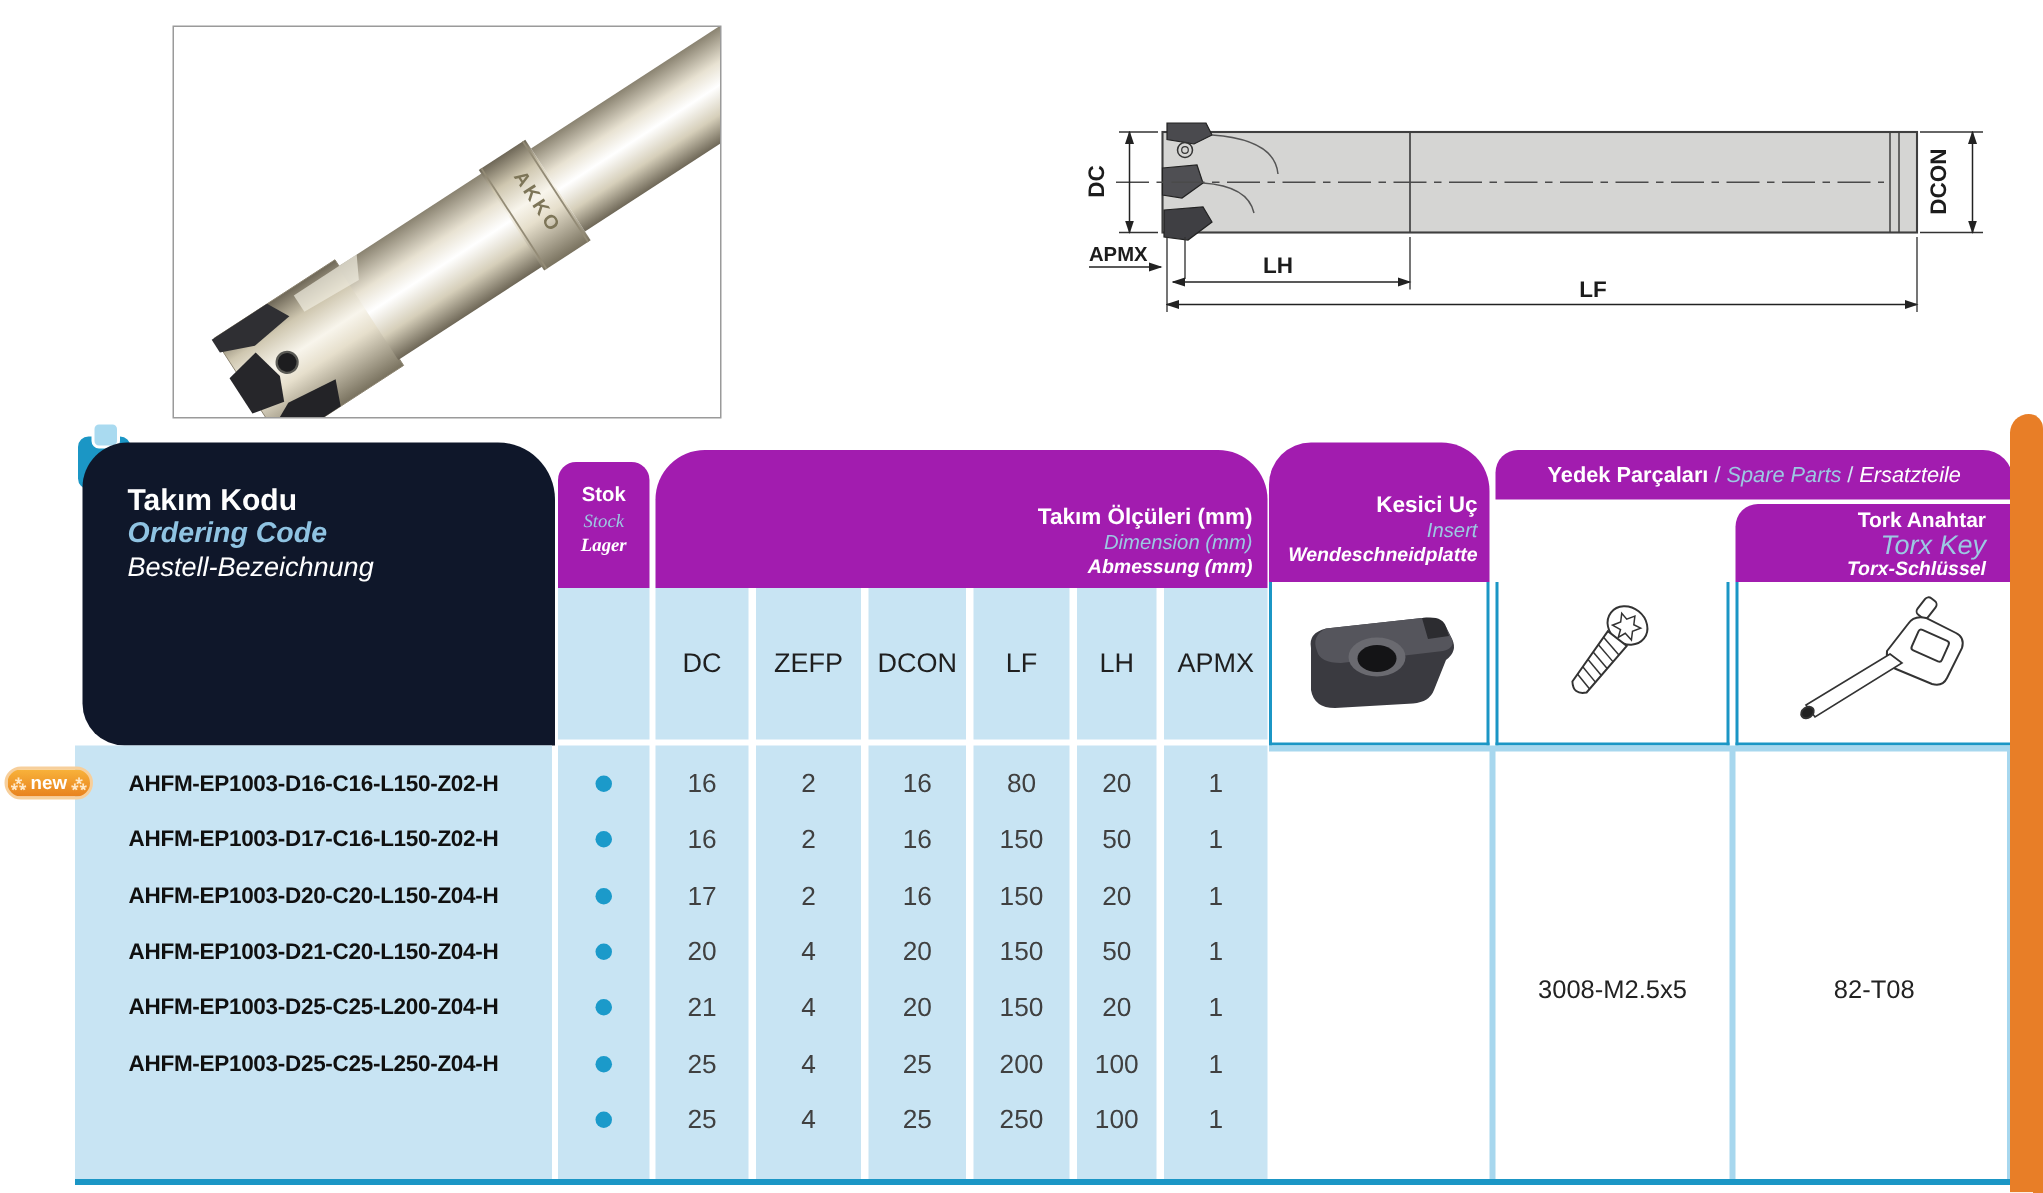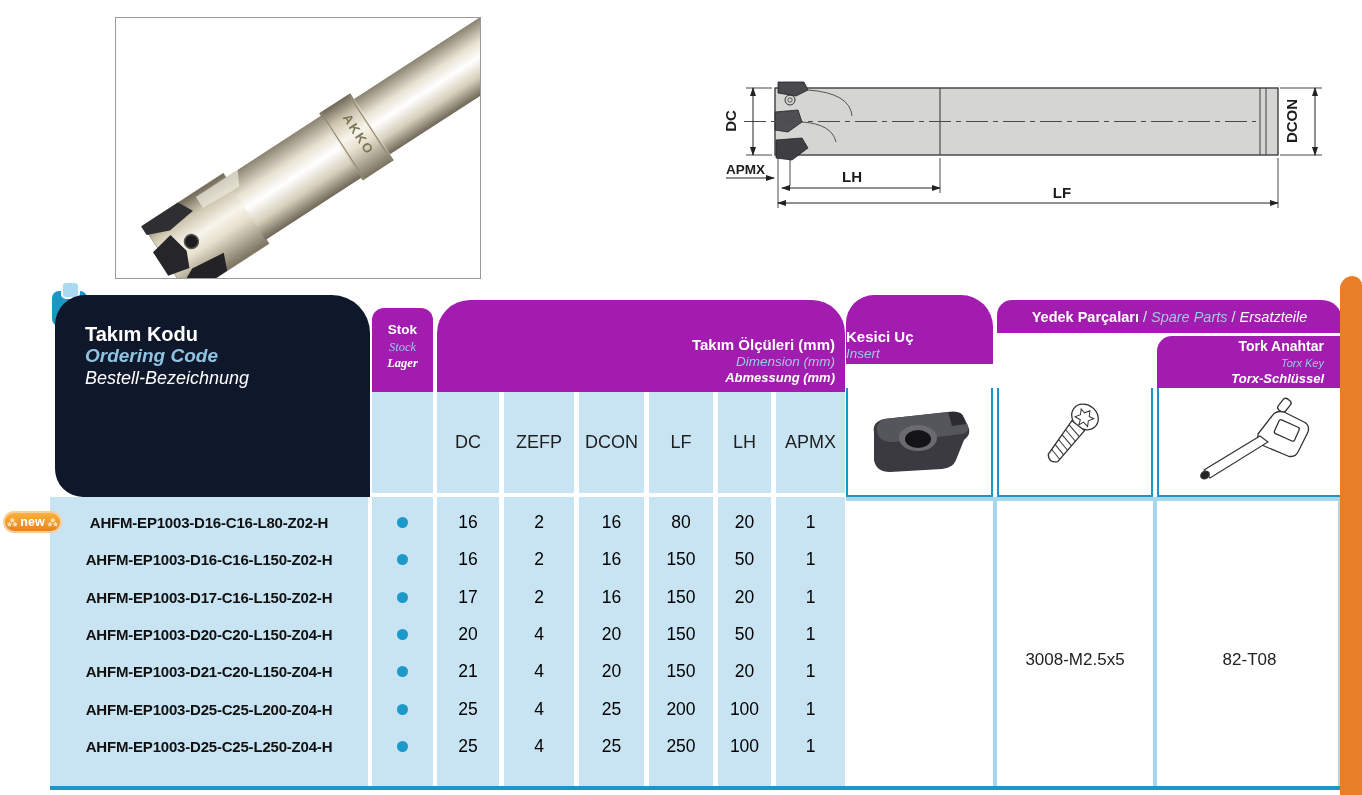--- a/index.html
+++ b/index.html
@@ -22,22 +22,22 @@
 
   .bm-outer{left:49px;top:288px;width:41px;height:41px;background:#1b96c5;
             border:3px solid #fff;border-radius:10px;box-sizing:border-box;}
   .bm-inner{left:61px;top:281px;width:19px;height:18px;background:#a9daf0;
             border:2px solid #fff;border-radius:5px;box-sizing:border-box;}
 
   .stok-head{left:372px;top:308px;width:61px;height:84px;border-radius:12px 12px 0 0;
              text-align:center;box-sizing:border-box;padding-top:14px;}
   .dim-head{left:437px;top:300px;width:408px;height:92px;border-radius:33px 33px 0 0;
             text-align:right;box-sizing:border-box;padding:37px 10px 0 0;}
-  .kesici-head{left:846px;top:295px;width:147px;height:69px;border-radius:28px 32px 0 0;
-               text-align:left;box-sizing:border-box;padding:34px 8px 0 0;}
+  .kesici-head{left:846px;top:295px;width:147px;height:93px;border-radius:28px 32px 0 0;
+               text-align:right;box-sizing:border-box;padding:34px 8px 0 0;}
   .yedek-bar{left:997px;top:300px;width:345px;height:33px;border-radius:15px 20px 0 0;
              display:flex;align-items:center;justify-content:center;font-size:14.5px;color:#fff;}
   .screw-head{left:997px;top:336px;width:156px;height:52px;border-radius:0 15px 0 0;
               text-align:right;box-sizing:border-box;padding:2px 18px 0 0;}
   .torx-head{left:1157px;top:336px;width:185px;height:52px;border-radius:15px 0 0 0;
              text-align:right;box-sizing:border-box;padding:2px 18px 0 0;}
   .h-l1{font-size:15px;font-weight:bold;color:#fff;line-height:16.5px;}
   .h-l2{font-size:13.5px;font-style:italic;color:#9cc9e2;line-height:16.5px;}
   .h-l3{font-size:13px;font-style:italic;font-weight:bold;color:#fff;line-height:16.5px;}
   .stok-head .h-l1{font-size:13.5px;}
@@ -48,21 +48,21 @@
   .yedek-bar .b2{font-style:italic;color:#9cc9e2;}
   .yedek-bar .b3{font-style:italic;font-weight:normal;}
 
   
   .lcell{background:#c8e4f3;}
   .dimlabel-cell{top:392px;height:101px;display:flex;align-items:center;justify-content:center;
                  font-size:18px;color:#1f1f1f;}
   .datacol{top:497px;height:289px;box-sizing:border-box;padding-top:7px;}
   .rowcell{height:37.3px;display:flex;align-items:center;justify-content:center;}
   .codes .rowcell{font-weight:bold;font-size:15px;color:#101010;letter-spacing:-0.2px;}
-  .numcol .rowcell{font-size:17.5px;color:#000000;}
+  .numcol .rowcell{font-size:17.5px;color:#404040;}
   .dot{width:11px;height:11px;border-radius:50%;background:#1b9aca;display:block;}
 
   
   .img-cell{top:388px;height:109px;background:#fff;border:2.5px solid #1b96c5;border-top:none;
             box-sizing:border-box;display:flex;align-items:center;justify-content:center;}
   .vline{background:#a7d7ee;top:500px;height:286px;width:4px;}
   .hline{background:#a7d7ee;left:846px;top:497px;width:496px;height:3.5px;}
   .insert-text{left:846px;top:593px;width:147px;text-align:center;font-weight:bold;
                font-size:17px;color:#141414;line-height:23px;}
   .part-val{top:621px;text-align:center;font-size:17px;color:#222;margin-top:29px;}
@@ -200,21 +200,21 @@
     <span class="b1">Yedek Parçaları</span>
     <span class="sep">/</span>
     <span class="b2">Spare Parts</span>
     <span class="sep">/</span>
     <span class="b3">Ersatzteile</span>
   </div>
 
 
   <div class="abs teal torx-head">
     <div class="h-l1" style="font-size:14px">Tork Anahtar</div>
-    <div class="h-l2" style="font-size:11px">Torx Key</div>
+    <div class="h-l2" style="font-size:18px">Torx Key</div>
     <div class="h-l3">Torx-Schlüssel</div>
   </div>
 
   <div class="abs lcell" style="left:372px;top:392px;width:61px;height:101px"></div>
 
   <div class="abs lcell dimlabel-cell" style="left:437px;width:62px">
       <span>DC</span>
     </div>
   <div class="abs lcell dimlabel-cell" style="left:504px;width:70px">
       <span>ZEFP</span>
@@ -270,23 +270,20 @@
     </svg>
   </div>
 
   <div class="abs hline"></div>
   <div class="abs vline" style="left:993px"></div>
   <div class="abs vline" style="left:1153px"></div>
   <div class="abs vline" style="left:1338px"></div>
 
   <div class="abs lcell datacol codes" style="left:50px;width:318px">
     <div class="rowcell">
-        <span>AHFM-EP1003-D16-C16-L80-Z02-H</span>
-      </div>
-    <div class="rowcell">
         <span>AHFM-EP1003-D16-C16-L150-Z02-H</span>
       </div>
     <div class="rowcell">
         <span>AHFM-EP1003-D17-C16-L150-Z02-H</span>
       </div>
     <div class="rowcell">
         <span>AHFM-EP1003-D20-C20-L150-Z04-H</span>
       </div>
     <div class="rowcell">
         <span>AHFM-EP1003-D21-C20-L150-Z04-H</span>

